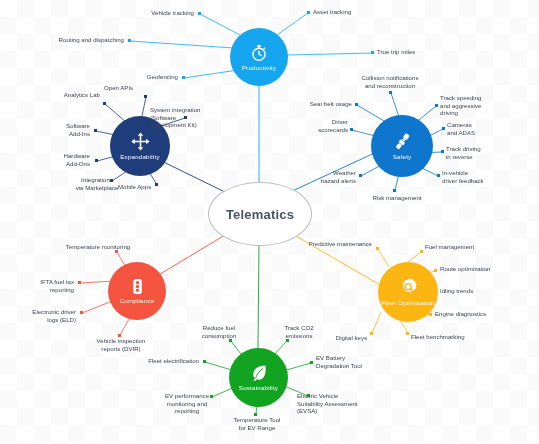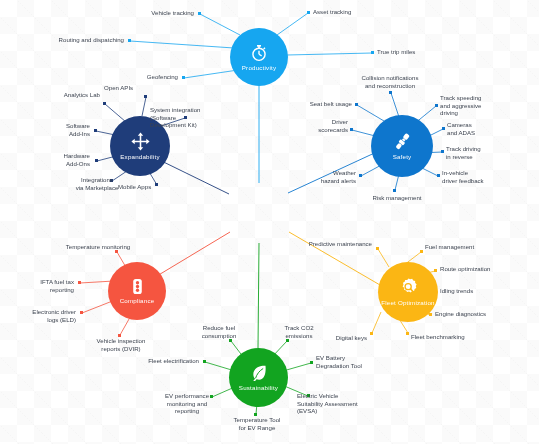--- a/index.html
+++ b/index.html
@@ -111,20 +111,23 @@
       <line x1="389" y1="267" x2="378" y2="249"></line>
       <line x1="404" y1="265" x2="421" y2="252"></line>
       <line x1="411" y1="277" x2="435" y2="271"></line>
       <line x1="412" y1="291" x2="434" y2="292"></line>
       <line x1="409" y1="305" x2="430" y2="315"></line>
       <line x1="396" y1="314" x2="408" y2="333"></line>
       <line x1="381" y1="312" x2="372" y2="333"></line>
     </g>
   </svg>
 
+  <div class="center" style="left:208px;top:182px;width:102px;height:62px;">
+    <span class="center-label">Telematics</span>
+  </div>
 
   <div class="hub" style="left:230px;top:28px;width:58px;height:58px;background:#16A6F0;">
     <span class="hub-icon">
       <svg width="20" height="20" viewBox="0 0 24 24" fill="none" stroke="#fff" stroke-width="1.7">
         <circle cx="12" cy="13.5" r="7.3"></circle>
         <line x1="12" y1="13.5" x2="12" y2="9.4"></line>
         <line x1="12" y1="13.5" x2="15.2" y2="15.4"></line>
         <line x1="9.6" y1="3.4" x2="14.4" y2="3.4" stroke-width="2"></line>
         <line x1="12" y1="3.4" x2="12" y2="6.2" stroke-width="2"></line>
         <line x1="17.6" y1="7.2" x2="19.2" y2="5.6" stroke-width="1.6"></line>

